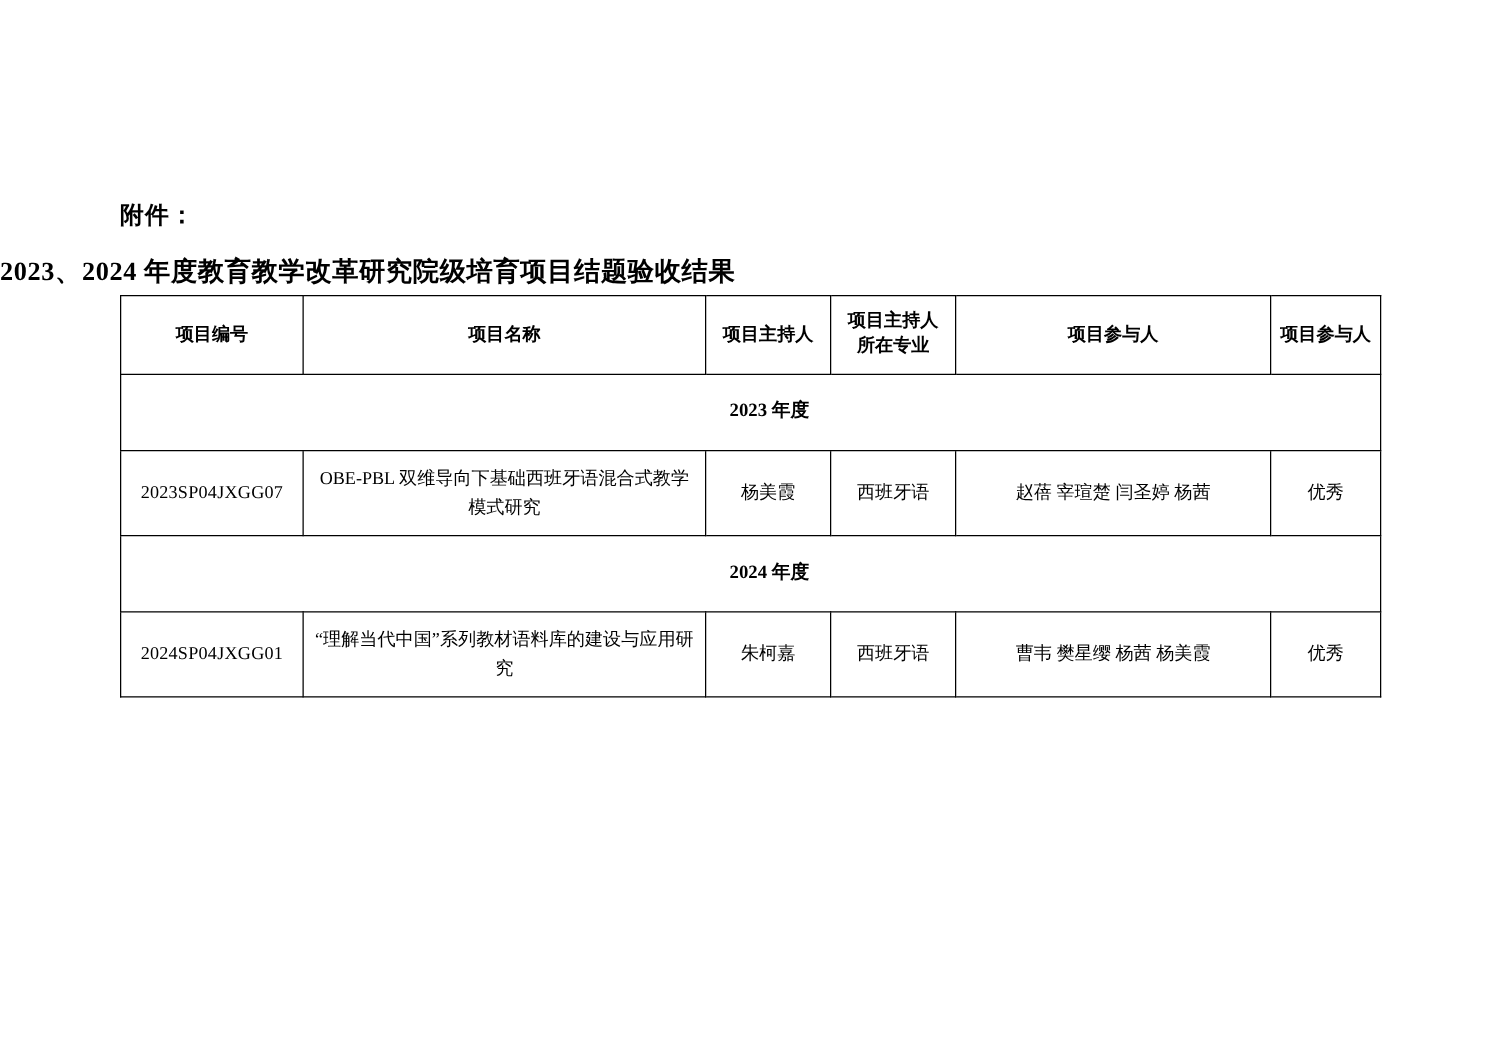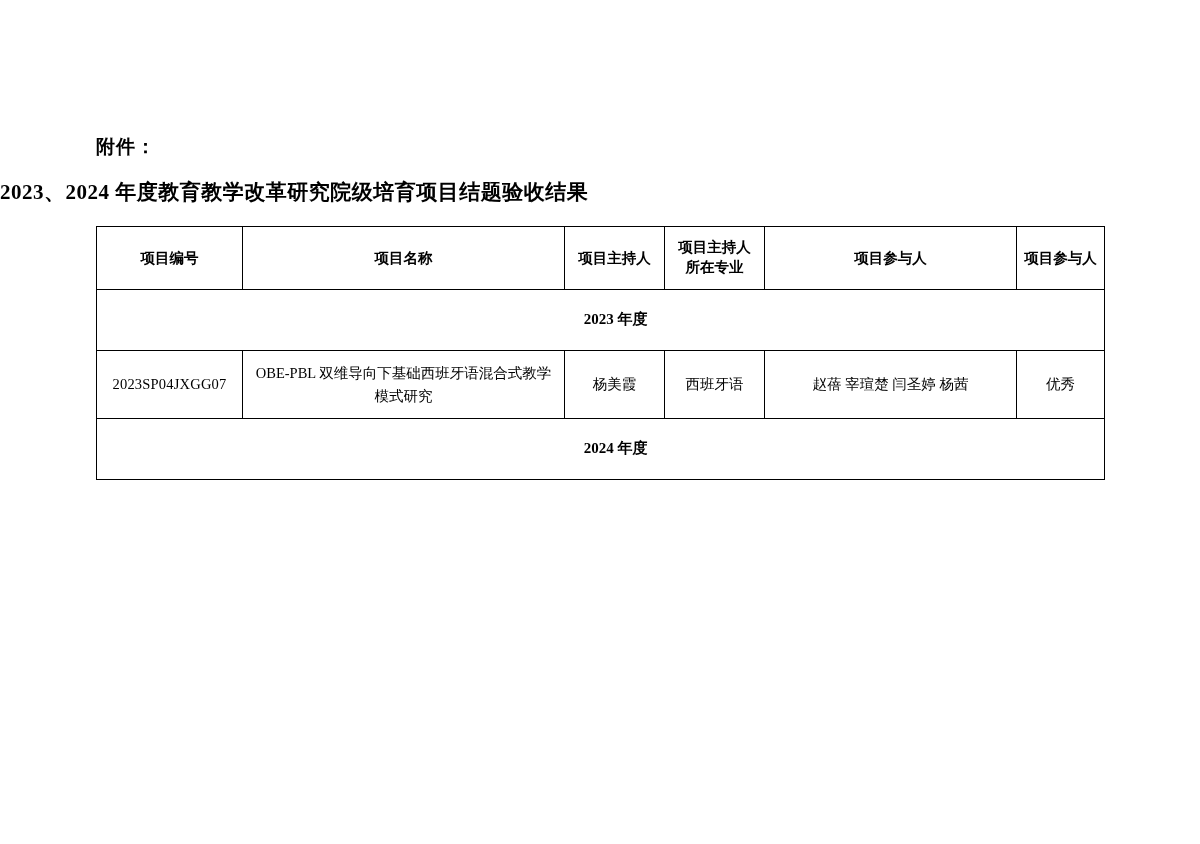--- a/index.html
+++ b/index.html
@@ -12,20 +12,21 @@
     background: #ffffff;
     font-family: "Liberation Serif", "DejaVu Serif", serif;
     color: #000000;
     overflow: hidden;
   }
   .page {
     position: relative;
     width: 1200px;
     height: 632px;
     box-sizing: border-box;
+    margin-top: 25px;
   }
   .attachment-label {
     position: absolute;
     left: 96px;
     top: 134px;
     font-size: 19px;
     font-weight: bold;
     letter-spacing: 1px;
     font-family: "Liberation Serif", "DejaVu Serif", serif;
   }
@@ -35,21 +36,21 @@
     right: 0;
     top: 178px;
     font-size: 21px;
     font-weight: bold;
     letter-spacing: 0.5px;
     font-family: "Liberation Serif", "DejaVu Serif", serif;
   }
   table.result-table {
     position: absolute;
     left: 96px;
-    top: 226px;
+    top: 211px;
     width: 1008px;
     border-collapse: collapse;
     table-layout: fixed;
   }
   table.result-table td, table.result-table th {
     border: 1px solid #000000;
     text-align: center;
     vertical-align: middle;
     font-size: 14.5px;
     line-height: 1.55;
@@ -137,18 +138,26 @@
         <td>西班牙语</td>
         <td>赵蓓 宰瑄楚 闫圣婷 杨茜</td>
         <td>优秀</td>
       </tr>
 
 
       <tr class="year-row">
         <td colspan="6">2024 年度</td>
       </tr>
 
+      <tr>
+        <td class="cell-code">2024SP04JXGG01</td>
+        <td class="cell-name">“理解当代中国”系列教材语料库的建设与应用研究</td>
+        <td>朱柯嘉</td>
+        <td>西班牙语</td>
+        <td>曹韦 樊星缨 杨茜 杨美霞</td>
+        <td>优秀</td>
+      </tr>
 
 
     </tbody>
   </table>
 
 </div>
 
 </body></html>

